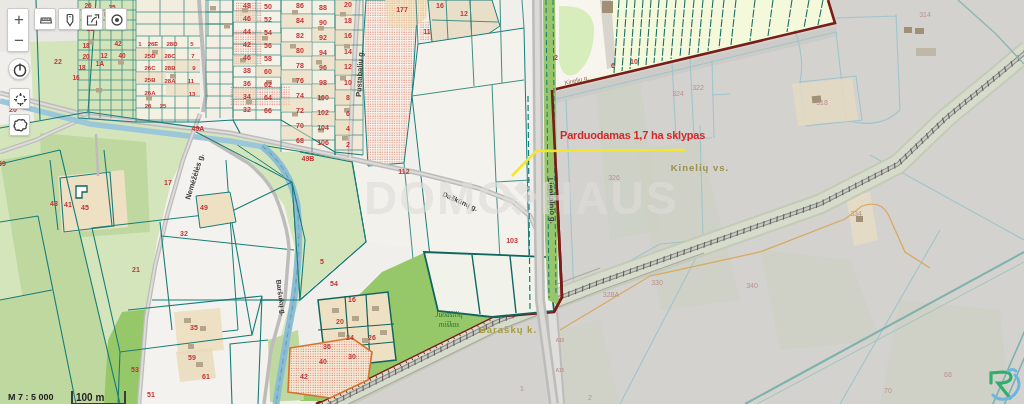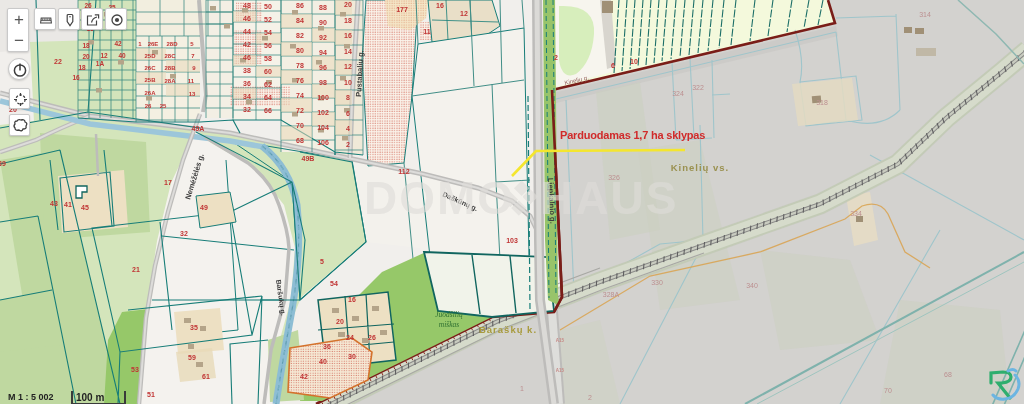--- a/index.html
+++ b/index.html
@@ -405,18 +405,18 @@
  <path d="M10.5,4 v3 M10.5,14 v3 M4,10.5 h3 M14,10.5 h3" stroke="#3d3d3d" stroke-width="1.2"></path>
  </svg>
 </div>
 
 <div class="ctl" style="left:8.5px;top:114px;width:21px;height:22px;">
  <svg width="21" height="22" viewBox="0 0 21 22">
         <path d="M5,9 Q4,6 7,6 Q8,4 11,5 Q15,4 15,7 Q18,8 16,11 Q17,14 13,14 Q12,17 9,15 Q5,16 5,13 Q3,11 5,9 Z" fill="none" stroke="#3d3d3d" stroke-width="1.3"></path>
       </svg>
 </div>
 
-<div style="position:absolute;left:8px;top:392px;font-size:9px;font-weight:bold;color:#222;font-family:'Liberation Sans',sans-serif;">M 1 : 5 002</div>
+<div style="position:absolute;left:8px;top:392px;font-size:9px;font-weight:bold;color:#222;font-family:'Liberation Sans',sans-serif;">M 7 : 5 000</div>
 
 <div style="position:absolute;left:71px;top:391px;width:51px;height:12px;border-left:2px solid #3a3a3a;border-right:2px solid #3a3a3a;border-bottom:2px solid #3a3a3a;"></div>
 
 <div style="position:absolute;left:76px;top:392px;font-size:10px;font-weight:bold;color:#222;font-family:'Liberation Sans',sans-serif;">100 m</div>
 
 </div>
 </body></html>

